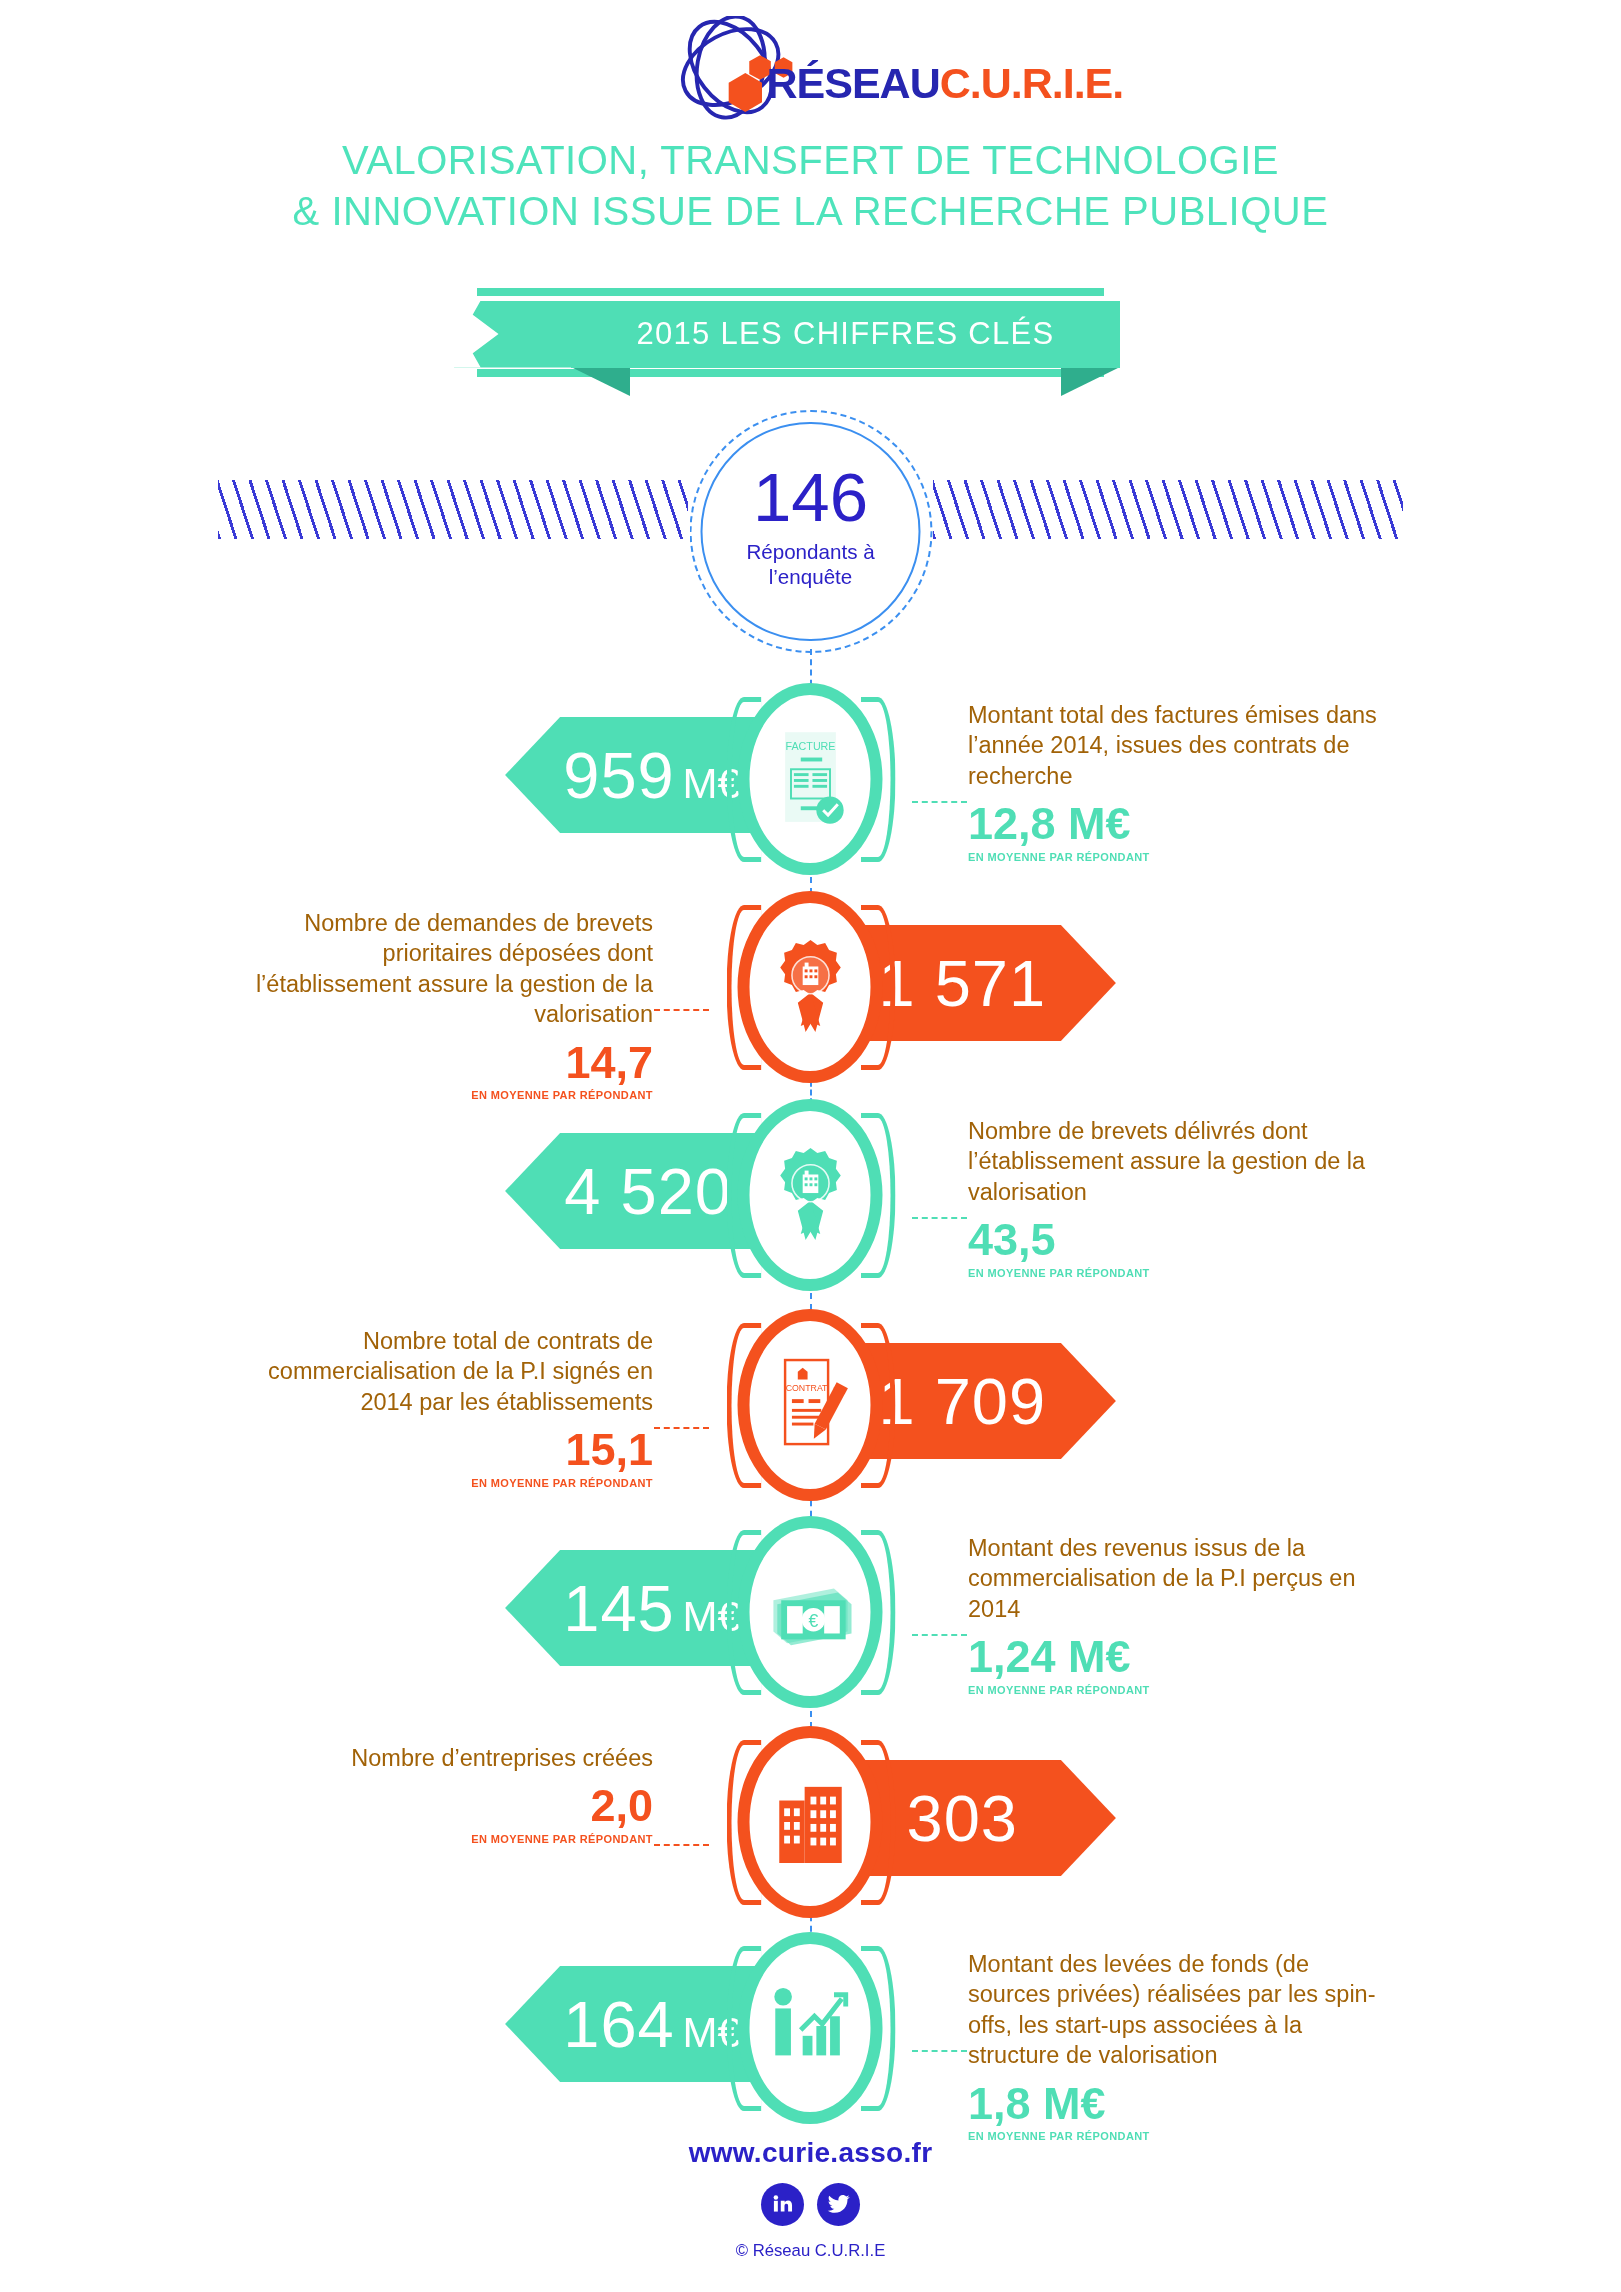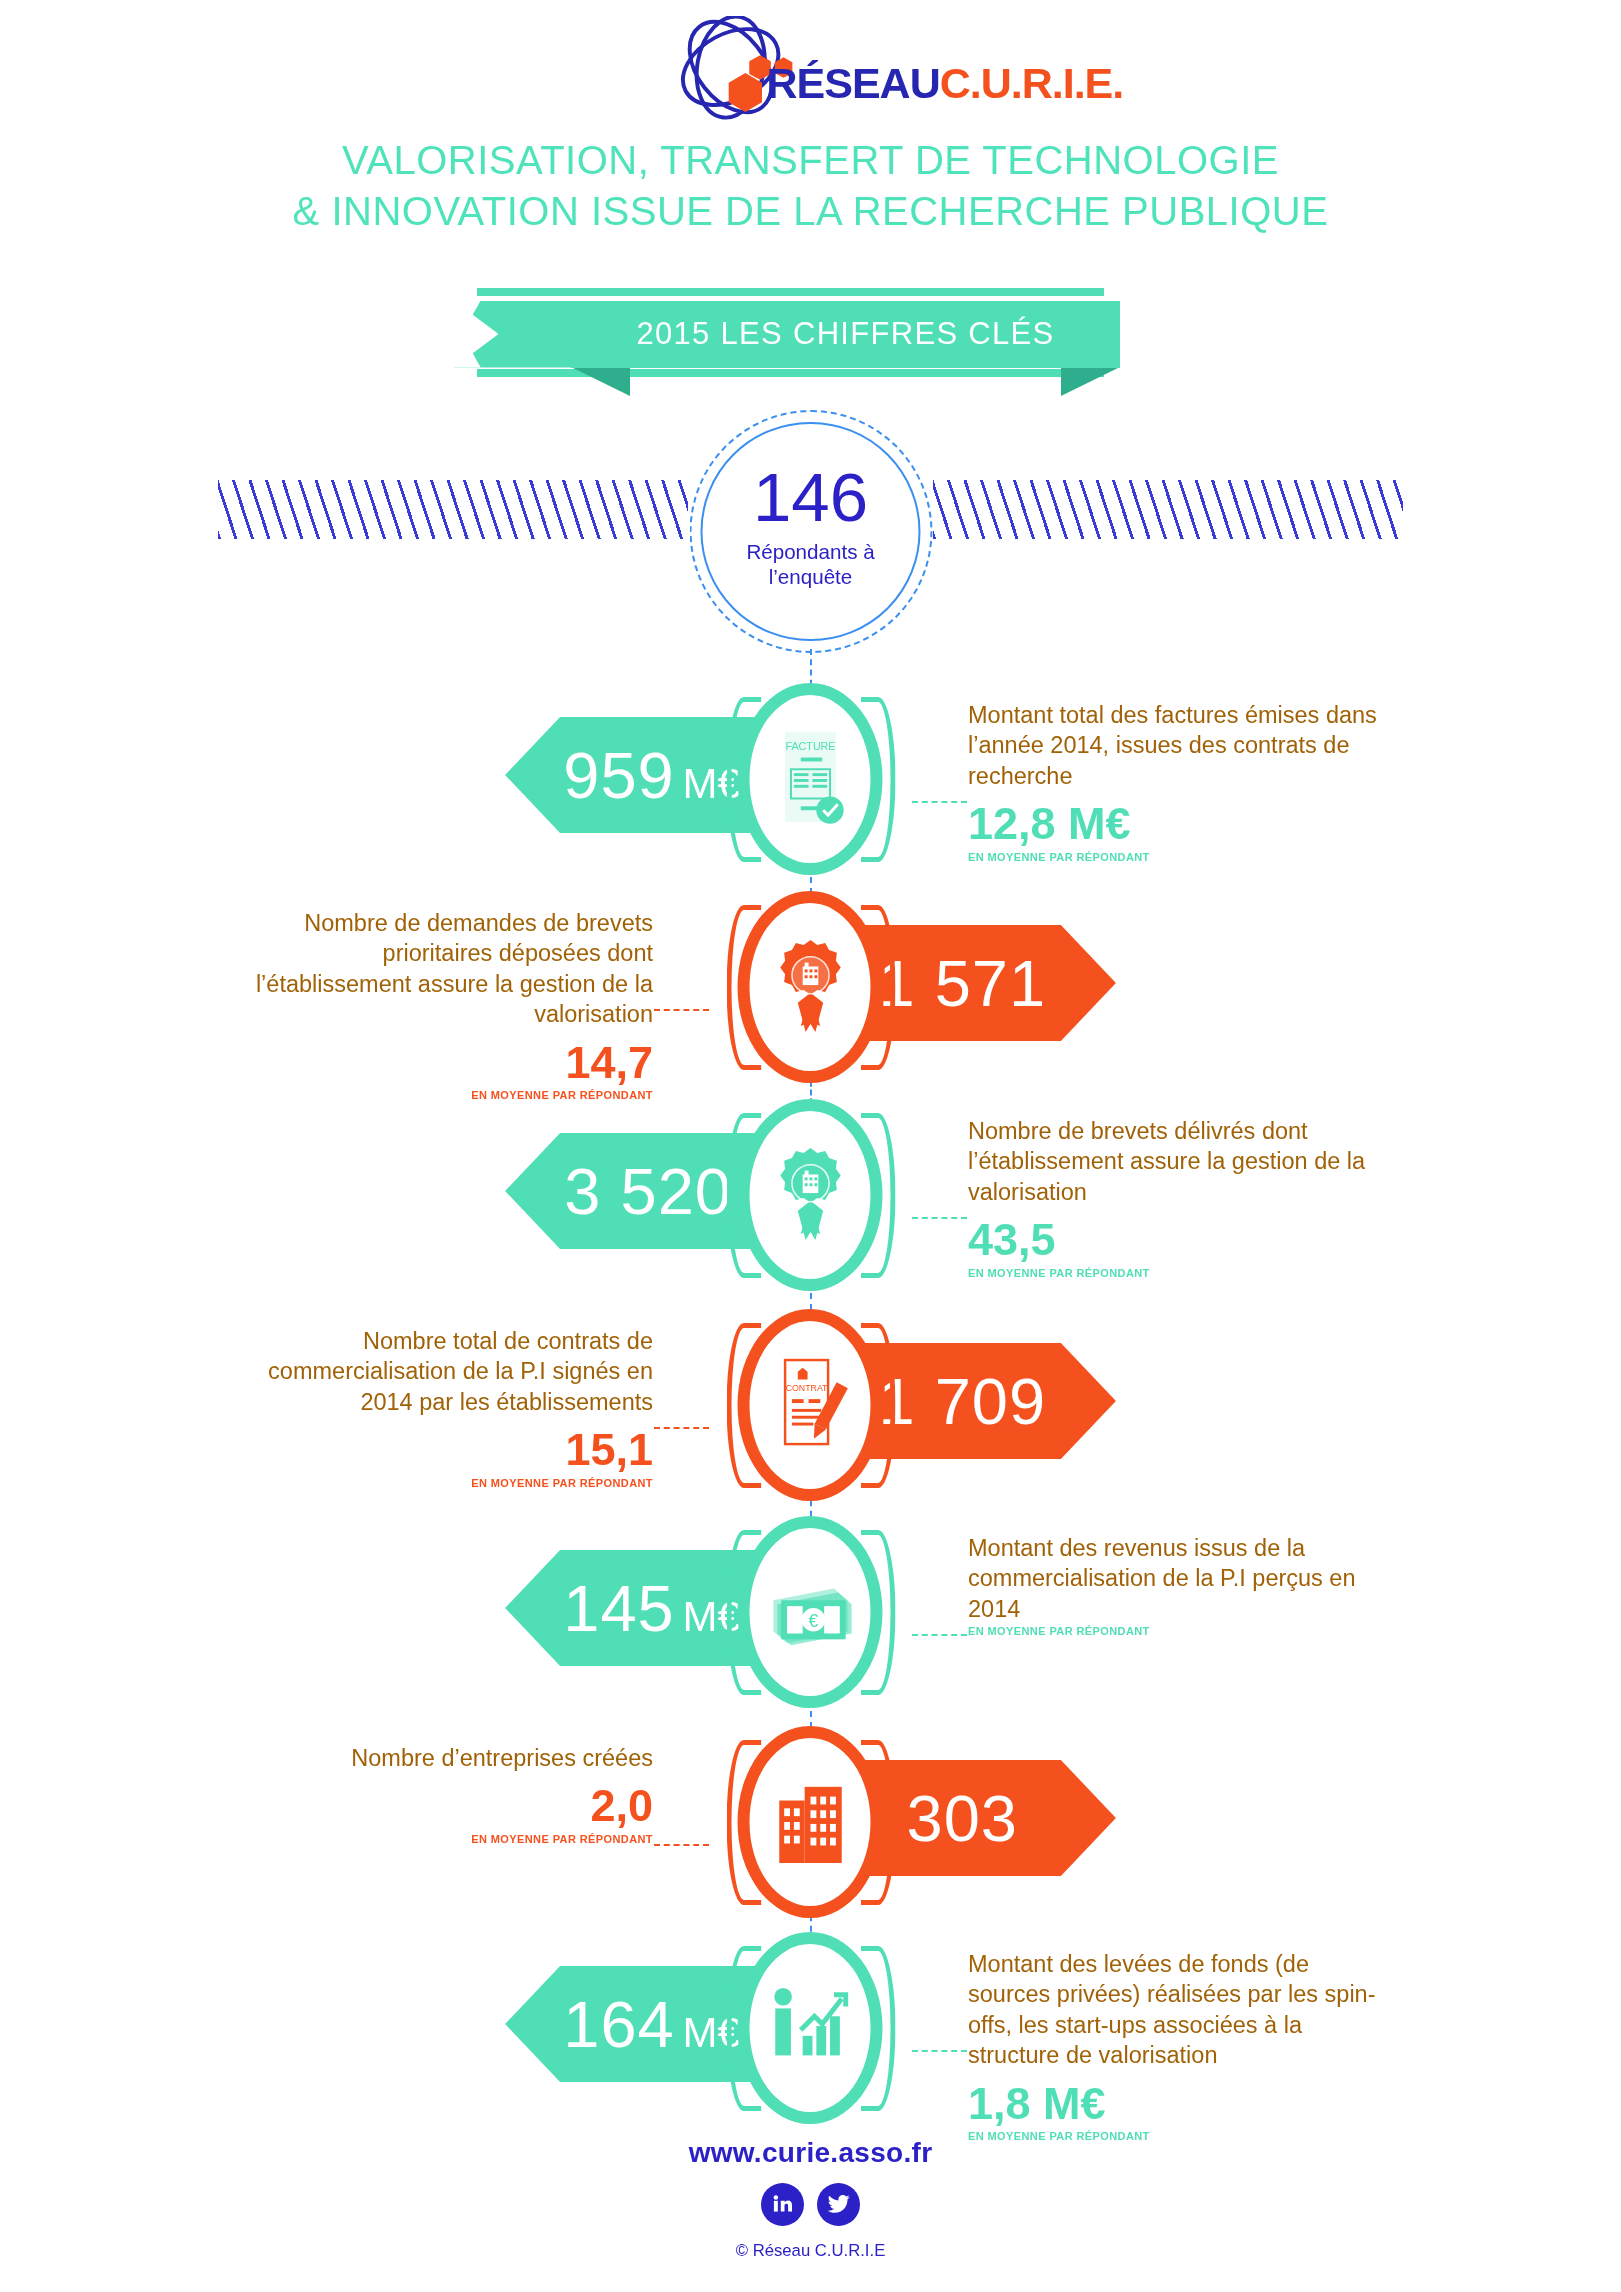--- a/index.html
+++ b/index.html
@@ -227,21 +227,21 @@
     <div class="conn l"></div>
     <div class="desc l">
       <div class="title">Nombre de demandes de brevets prioritaires déposées dont l’établissement assure la gestion de la valorisation</div>
       <div class="avg">14,7</div>
       <div class="cap">EN MOYENNE PAR RÉPONDANT</div>
     </div>
   </div>
 
   <div class="row" style="top:1092px;--c:#4fdeb5;">
     <div class="banner left">
-      <span class="bignum"><span>3 520</span><span class="unit"></span></span>
+      <span class="bignum"><span>4 520</span><span class="unit"></span></span>
     </div>
     <div class="node">
       <div class="arcL"></div>
       <div class="arcR"></div>
       <div class="ring"></div>
       <div class="icon">
         <svg width="84" height="106" viewBox="0 0 86 108">
           <path d="M43 60 l-10 34 9 -4 6 10 8 -30z" fill="#4fdeb5"></path>
           <path d="M43 60 l10 34 -9 -4 -6 10 -8 -30z" fill="#4fdeb5"></path>
           <path d="M43 6 l7 5 8 -2 4 7 8 3 -1 8 5 7 -5 7 1 8 -8 3 -4 7 -8 -2 -7 5 -7 -5 -8 2 -4 -7 -8 -3 1 -8 -5 -7 5 -7 -1 -8 8 -3 4 -7 8 2z" fill="#4fdeb5"></path>
@@ -323,20 +323,21 @@
           <rect x="26" y="36" width="16" height="28" fill="#fff"></rect>
           <rect x="64" y="36" width="16" height="28" fill="#fff"></rect>
           <circle cx="53" cy="50" r="12" fill="#fff"></circle>
           <text x="53" y="57" font-size="18" fill="#4fdeb5" text-anchor="middle" font-family="Liberation Sans, sans-serif">€</text>
         </svg>
       </div>
     </div>
     <div class="conn r"></div>
     <div class="desc r">
       <div class="title">Montant des revenus issus de la commercialisation de la P.I perçus en 2014</div>
+      <div class="avg">1,24 M€</div>
       <div class="cap">EN MOYENNE PAR RÉPONDANT</div>
     </div>
   </div>
 
   <div class="row" style="top:1719px;--c:#f4511e;">
     <div class="banner right">
       <span class="bignum"><span>303</span><span class="unit"></span></span>
     </div>
     <div class="node">
       <div class="arcL"></div>

